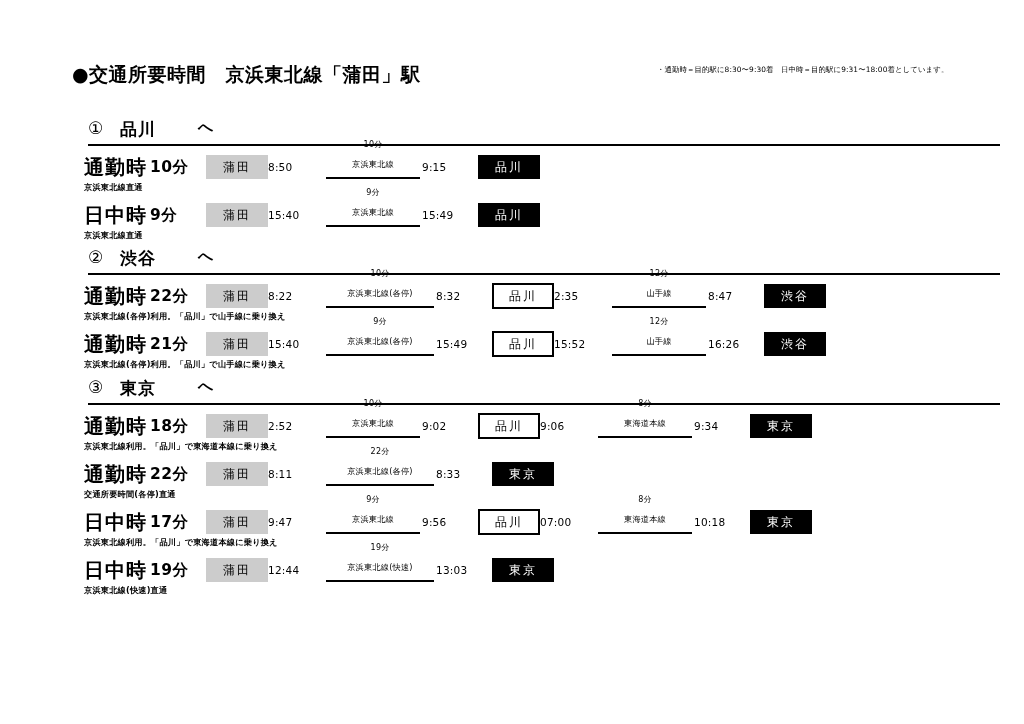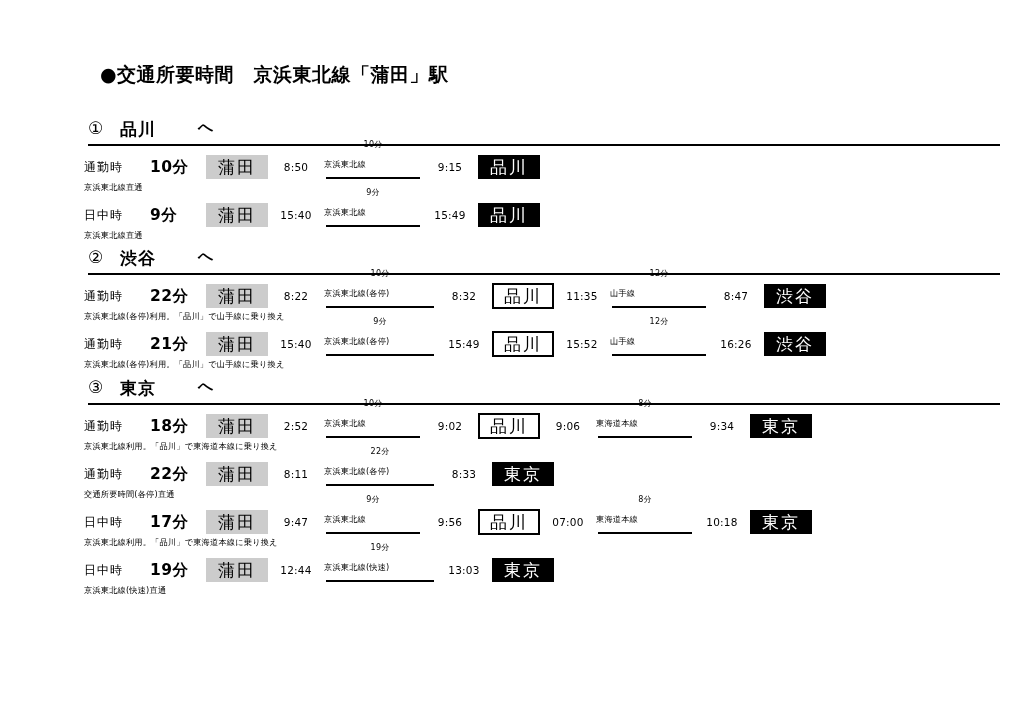--- a/index.html
+++ b/index.html
@@ -18,21 +18,21 @@
   .page {
     position: absolute;
     left: 0; top: 0;
     width: 1024px;
     height: 724px;
   }
 
   
   .doc-title {
     position: absolute;
-    left: 100px;
+    left: 72px;
     top: 62px;
     font-size: 19px;
     font-weight: bold;
     letter-spacing: 0.5px;
     white-space: nowrap;
   }
   .notes {
     position: absolute;
     left: 657px;
     top: 65px;
@@ -91,36 +91,36 @@
   }
   .rr-inner {
     position: absolute;
     left: 84px;
     top: 0;
     height: 30px;
     display: flex;
     align-items: center;
   }
   .period {
-    font-size: 12px;
-    font-weight: normal;
+    font-size: 20px;
+    font-weight: bold;
     letter-spacing: 1px;
     width: 66px;
     white-space: nowrap;
   }
   .total {
     font-size: 15.5px;
     font-weight: bold;
     letter-spacing: 0.5px;
     width: 56px;
     text-align: left;
     white-space: nowrap;
   }
   .station {
-    font-size: 17px;
+    font-size: 12px;
     letter-spacing: 2px;
     text-align: center;
     height: 24px;
     line-height: 24px;
     min-width: 62px;
     padding: 0 0;
     white-space: nowrap;
     box-sizing: border-box;
   }
   .station.origin {
@@ -134,21 +134,21 @@
     height: 26px;
     line-height: 22px;
   }
   .station.dest {
     background: #000000;
     color: #ffffff;
   }
   .clock {
     font-size: 10.5px;
     width: 56px;
-    text-align: center;
+    text-align: left;
     white-space: nowrap;
     letter-spacing: 0.2px;
   }
   .leg {
     position: relative;
     width: 98px;
     height: 30px;
   }
   .leg-dur {
     position: absolute;
@@ -157,49 +157,52 @@
     width: 100%;
     text-align: center;
     font-size: 8px;
     letter-spacing: 0.2px;
   }
   .leg-name {
     position: absolute;
     left: 0;
     top: 7px;
     width: 100%;
+    text-align: center;
     font-size: 8.2px;
     letter-spacing: 0.2px;
     white-space: nowrap;
   }
   .leg-rail {
     position: absolute;
     left: 2px;
     bottom: 3px;
     width: calc(100% - 4px);
     height: 2.5px;
     background: #000;
   }
   .row-note {
     position: absolute;
     left: 84px;
     top: 30px;
     font-size: 8.2px;
     letter-spacing: 0.2px;
     white-space: nowrap;
+    font-weight: bold;
   }
 </style>
 </head>
 <body>
 
 <div class="page">
 
   <div class="doc-title">●交通所要時間　京浜東北線「蒲田」駅</div>
 
   <div class="notes">
+    <div class="note-line">・通勤時＝目的駅に8:30〜9:30着　日中時＝目的駅に9:31〜18:00着としています。</div>
   </div>
 
   <div id="sections-root">
       <div class="section" style="top: 118px;">
         <div class="section-head">
           <span class="sec-num">①</span>
           <span class="sec-dest">品川</span>
           <span class="sec-he">へ</span>
         </div>
         <div class="route-row" style="top: 34px;">
@@ -247,21 +250,21 @@
             <div class="total">22分</div>
             <div class="station origin">蒲田</div>
             <div class="clock">8:22</div>
             <div class="leg" style="width: 112px;">
               <div class="leg-dur">10分</div>
               <div class="leg-name">京浜東北線(各停)</div>
               <div class="leg-rail"></div>
             </div>
             <div class="clock">8:32</div>
             <div class="station transfer">品川</div>
-            <div class="clock">11:35</div>
+            <div class="clock">2:35</div>
             <div class="leg">
               <div class="leg-dur">12分</div>
               <div class="leg-name">山手線</div>
               <div class="leg-rail"></div>
             </div>
             <div class="clock">8:47</div>
             <div class="station dest">渋谷</div>
           </div>
           <div class="row-note">京浜東北線(各停)利用。「品川」で山手線に乗り換え</div>
         </div>

